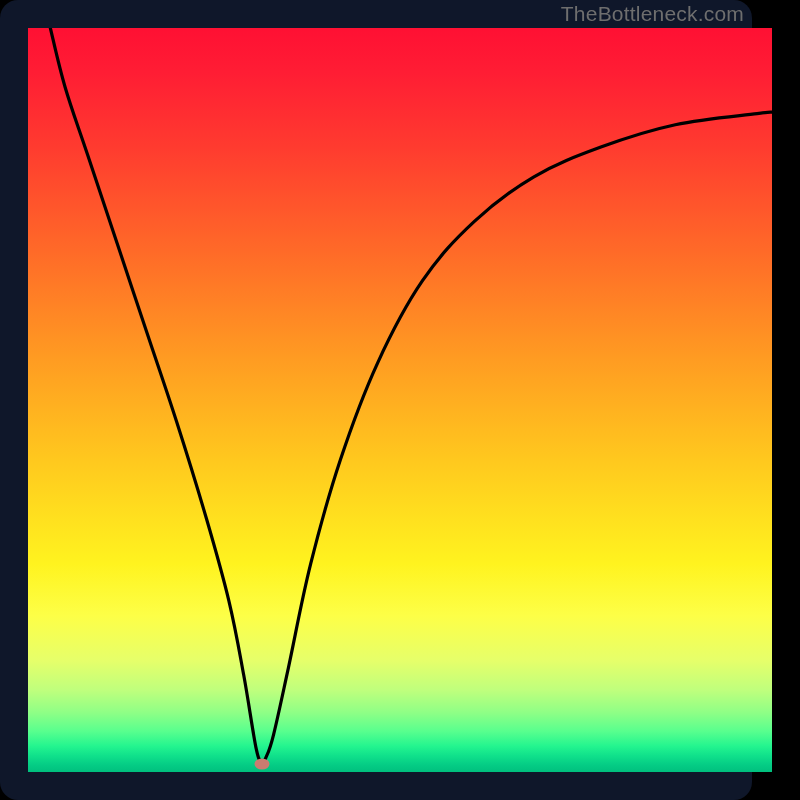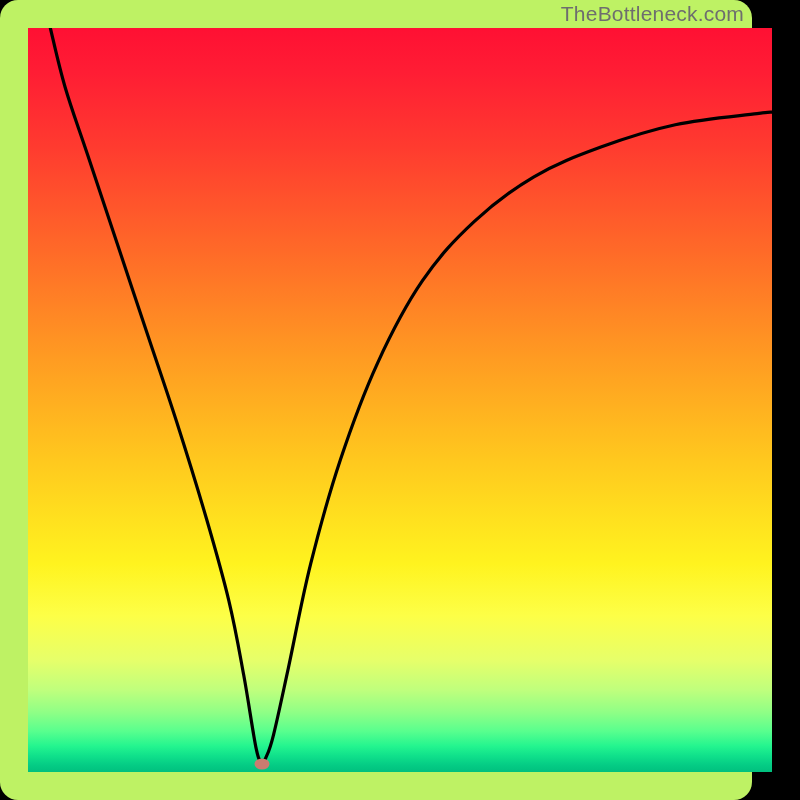--- a/index.html
+++ b/index.html
@@ -10,21 +10,21 @@
     background: #000;
     overflow: hidden;
     font-family: Arial, Helvetica, sans-serif;
   }
   .frame {
     position: absolute;
     top: 0;
     left: 0;
     width: 752px;
     height: 800px;
-    background: #bef264;
+    background: #0f172a;
     border-radius: 18px;
   }
   .plot-area {
     position: absolute;
     top: 28px;
     left: 28px;
     width: 744px;
     height: 744px;
     overflow: hidden;
   }

